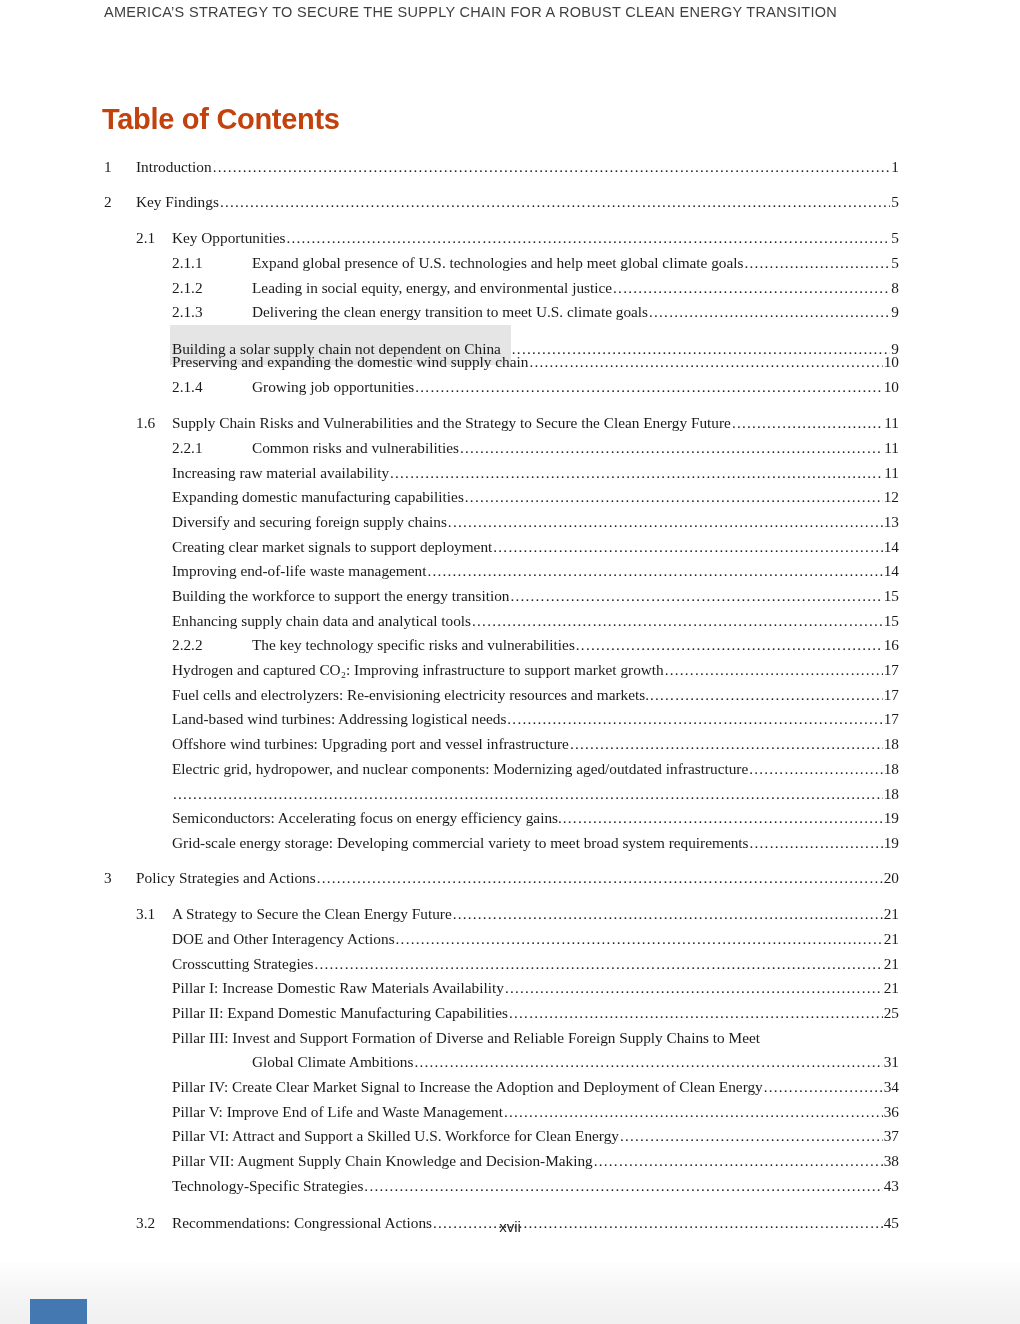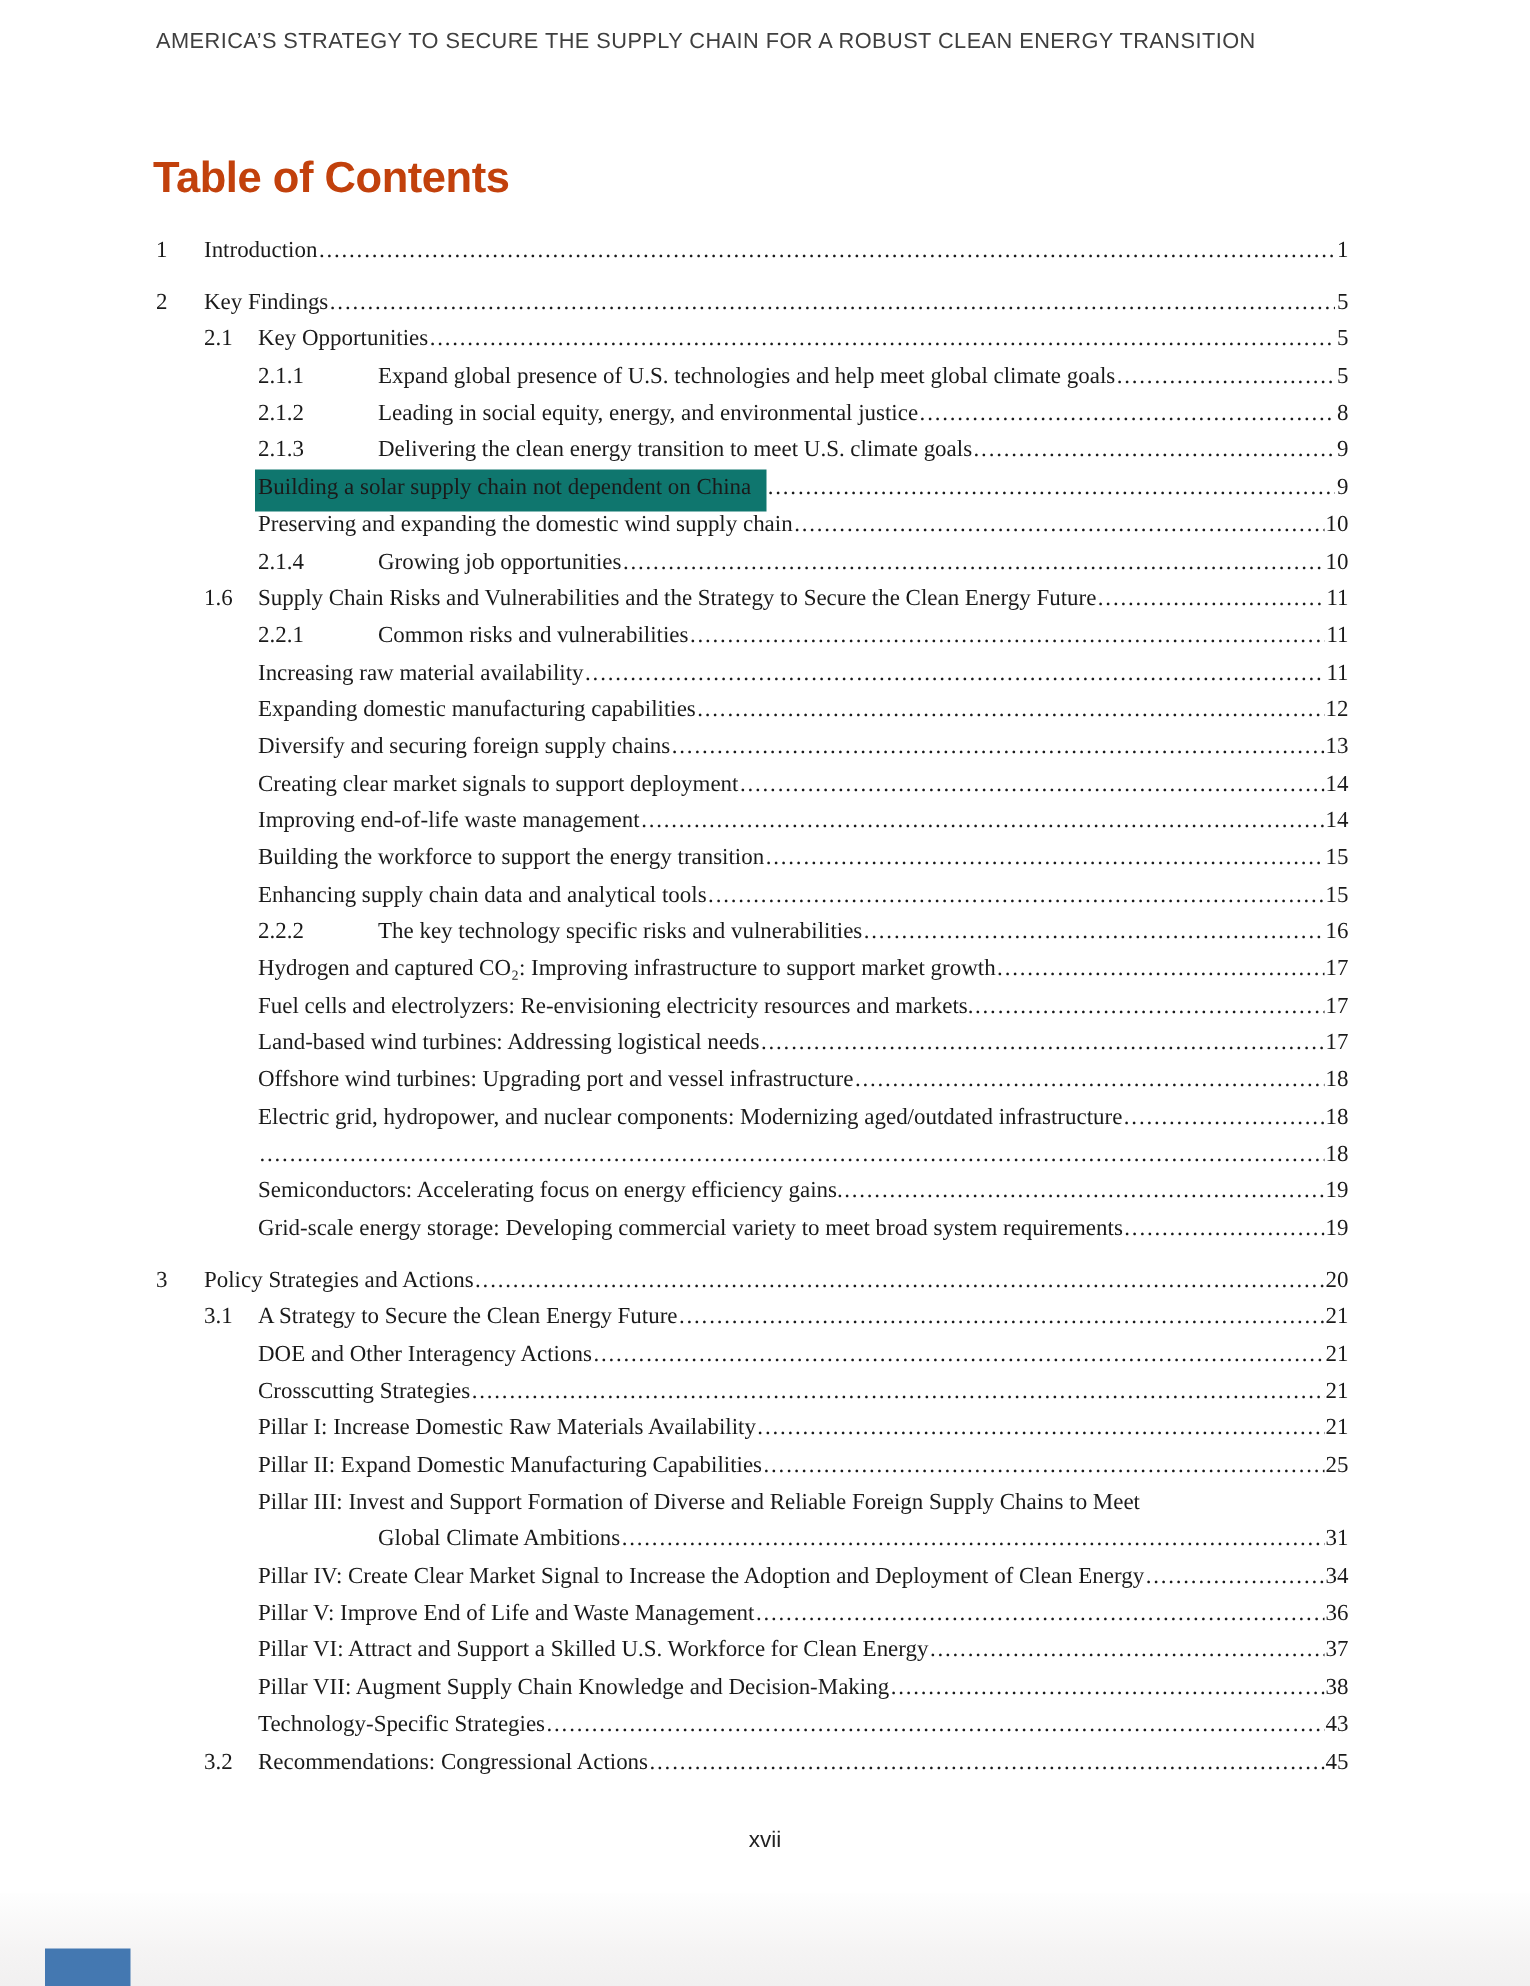--- a/index.html
+++ b/index.html
@@ -1,53 +1,53 @@
 <!DOCTYPE html>
 <html><head>
 <meta charset="utf-8">
 <style>
   html,body{margin:0;padding:0;}
   body{
     width:1020px;height:1324px;position:relative;background:#ffffff;
     font-family:"Liberation Serif", serif;color:#1a1a1a;overflow:hidden;
   }
   .running-header{
-    position:absolute;top:20px;left:104px;width:800px;
+    position:absolute;top:4px;left:104px;width:800px;
     font-family:"Liberation Sans", sans-serif;
     font-size:14.5px;letter-spacing:.3px;color:#3f3f3f;font-weight:400;
   }
   .toc-title{
     position:absolute;top:103px;left:102px;
     font-family:"Liberation Sans", sans-serif;
     font-size:29px;font-weight:bold;letter-spacing:-.3px;color:#c2410c;
   }
   #toc{
     position:absolute;top:155px;left:104px;width:795px;
   }
   .toc-row{
     display:flex;align-items:baseline;height:24.7px;line-height:24.7px;
     font-size:15.3px;white-space:nowrap;
   }
   .toc-row.gap{margin-top:10px;}
   .num{flex:none;display:inline-block;}
   .n-ch{width:32px;}
   .n-sec{width:36px;}
   .n-sub{width:80px;}
-  .lv-section{padding-left:32px;}
+  .lv-section{padding-left:32px;margin-top:12px;}
   .lv-subsection{padding-left:68px;}
   .lv-plain{padding-left:68px;}
   .lv-cont{padding-left:148px;}
   .txt{flex:none;white-space:nowrap;}
   .leader{flex:1 1 auto;overflow:hidden;min-width:10px;margin:0 1px;}
   .leader::after{
     content:"..................................................................................................................................................................................................................................................................................";
     letter-spacing:1.2px;color:#1a1a1a;
   }
   .pg{flex:none;text-align:right;}
-  .hl{background:#0f766e;padding:0 10px 3px 2px;margin-left:-2px;}
+  .hl{background:#e5e5e5;padding:12px 10px 3px 2px;margin-left:-2px;}
   .page-footer{
     position:absolute;top:1218px;left:0;width:1020px;text-align:center;
     font-family:"Liberation Sans", sans-serif;font-size:15px;color:#222;
   }
   .bottom-shade{
     position:absolute;bottom:0;left:0;width:1020px;height:62px;
     background:linear-gradient(180deg,#fefefe 0%,#f5f4f4 60%,#f1f0f0 100%);
   }
   .blue-peek{
     position:absolute;left:30px;top:1299px;width:57px;height:25px;

